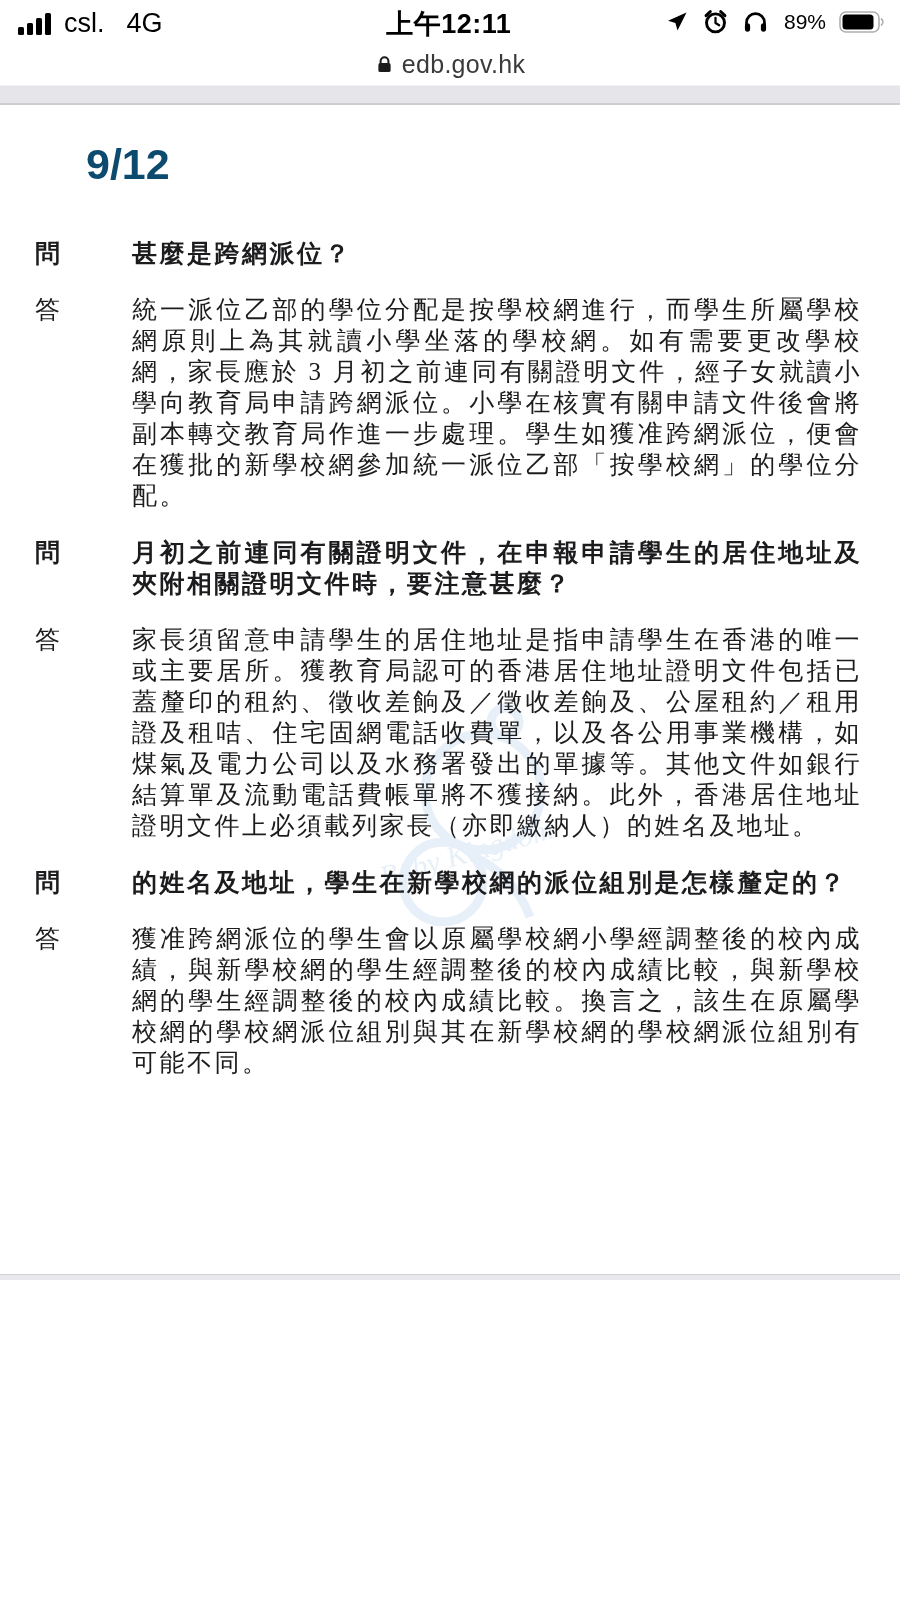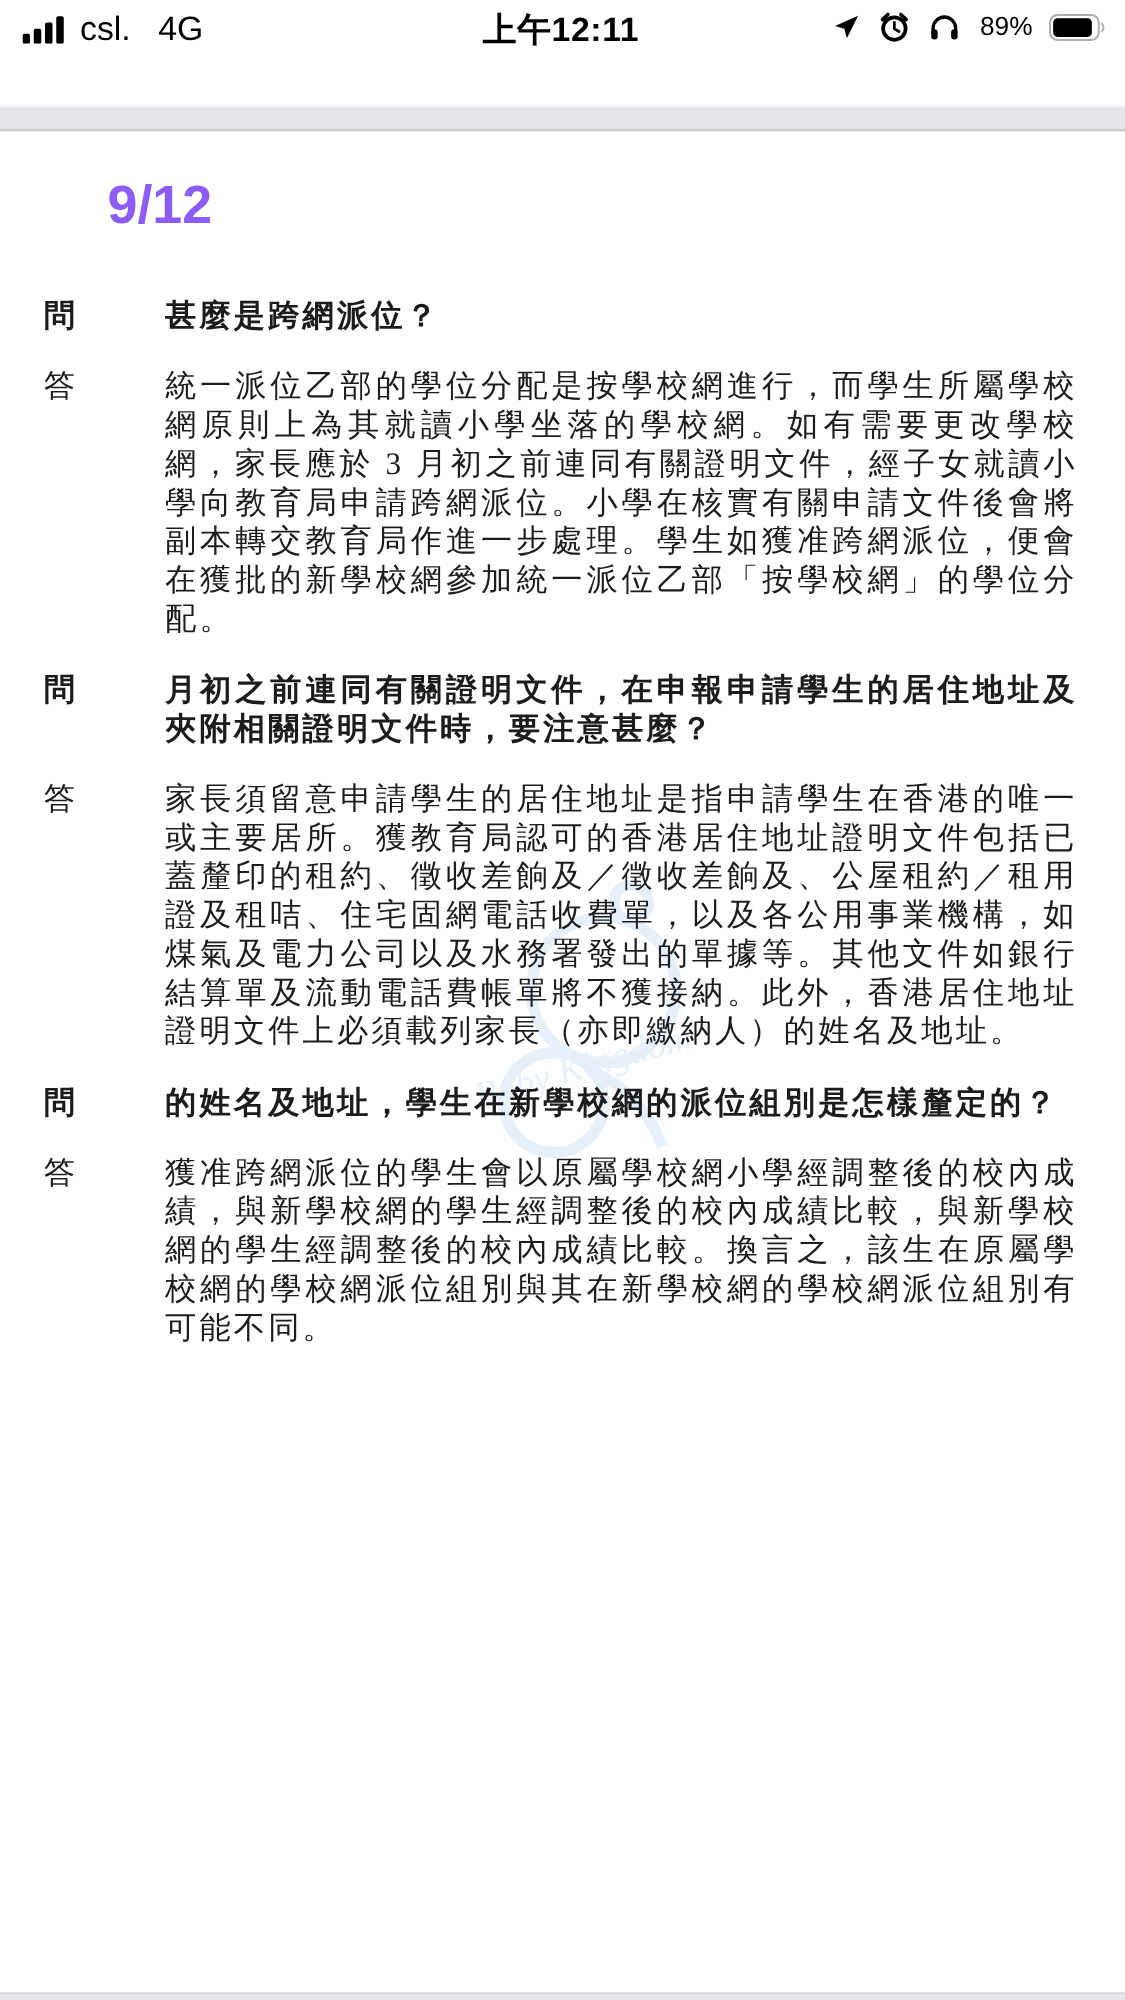--- a/index.html
+++ b/index.html
@@ -1,20 +1,20 @@
 <!DOCTYPE html>
 <html><head>
 <meta charset="utf-8">
 <style>
   * { margin: 0; padding: 0; box-sizing: border-box; }
   html, body { background: #ffffff; }
   .screen {
     position: relative;
     width: 900px;
-    height: 1600px;
+    height: 1280px;
     background: #ffffff;
     overflow: hidden;
     font-family: "Liberation Sans", sans-serif;
     color: #000;
   }
 
   
   .status-bar {
     position: absolute;
     top: 0; left: 0; right: 0;
@@ -87,21 +87,21 @@
   .pdf-page {
     position: absolute;
     top: 107px; left: 0; right: 0; bottom: 6px;
     background: #ffffff;
   }
   .page-indicator {
     position: absolute;
     left: 86px; top: 33px;
     font-size: 43px;
     font-weight: 600;
-    color: #8b5cf6;
+    color: #0c4a6e;
     font-family: "Liberation Sans", sans-serif;
   }
   .watermark {
     position: absolute;
     left: 355px; top: 590px;
     opacity: 0.16;
     pointer-events: none;
   }
 
   
@@ -177,20 +177,29 @@
       <span class="icon">
         <svg width="46" height="22" viewBox="0 0 46 22">
           <rect x="1" y="1" width="39" height="20" rx="6" fill="none" stroke="#aeaeb2" stroke-width="1.6"></rect>
           <rect x="3.5" y="3.5" width="31" height="15" rx="3.5" fill="#000"></rect>
           <path d="M42 7.5 a4.2 4.2 0 0 1 0 7" fill="none" stroke="#aeaeb2" stroke-width="1.6"></path>
         </svg>
       </span>
     </div>
   </div>
 
+  <div class="url-line">
+    <span class="icon">
+      <svg width="19" height="19" viewBox="0 0 18 18">
+        <path d="M5.3 8 V5.8 a3.7 3.7 0 0 1 7.4 0 V8" fill="none" stroke="#1c1c1e" stroke-width="1.9"></path>
+        <rect x="3.2" y="7.6" width="11.6" height="8.6" rx="1.8" fill="#1c1c1e"></rect>
+      </svg>
+    </span>
+    <span class="url-domain">edb.gov.hk</span>
+  </div>
 
   <div class="top-strip"></div>
 
   <div class="pdf-page">
 
     <div class="page-indicator">9/12</div>
 
     <div class="watermark">
       <svg width="250" height="300" viewBox="0 0 250 300">
         <g fill="none" stroke="#6fa5d6" stroke-width="9">

